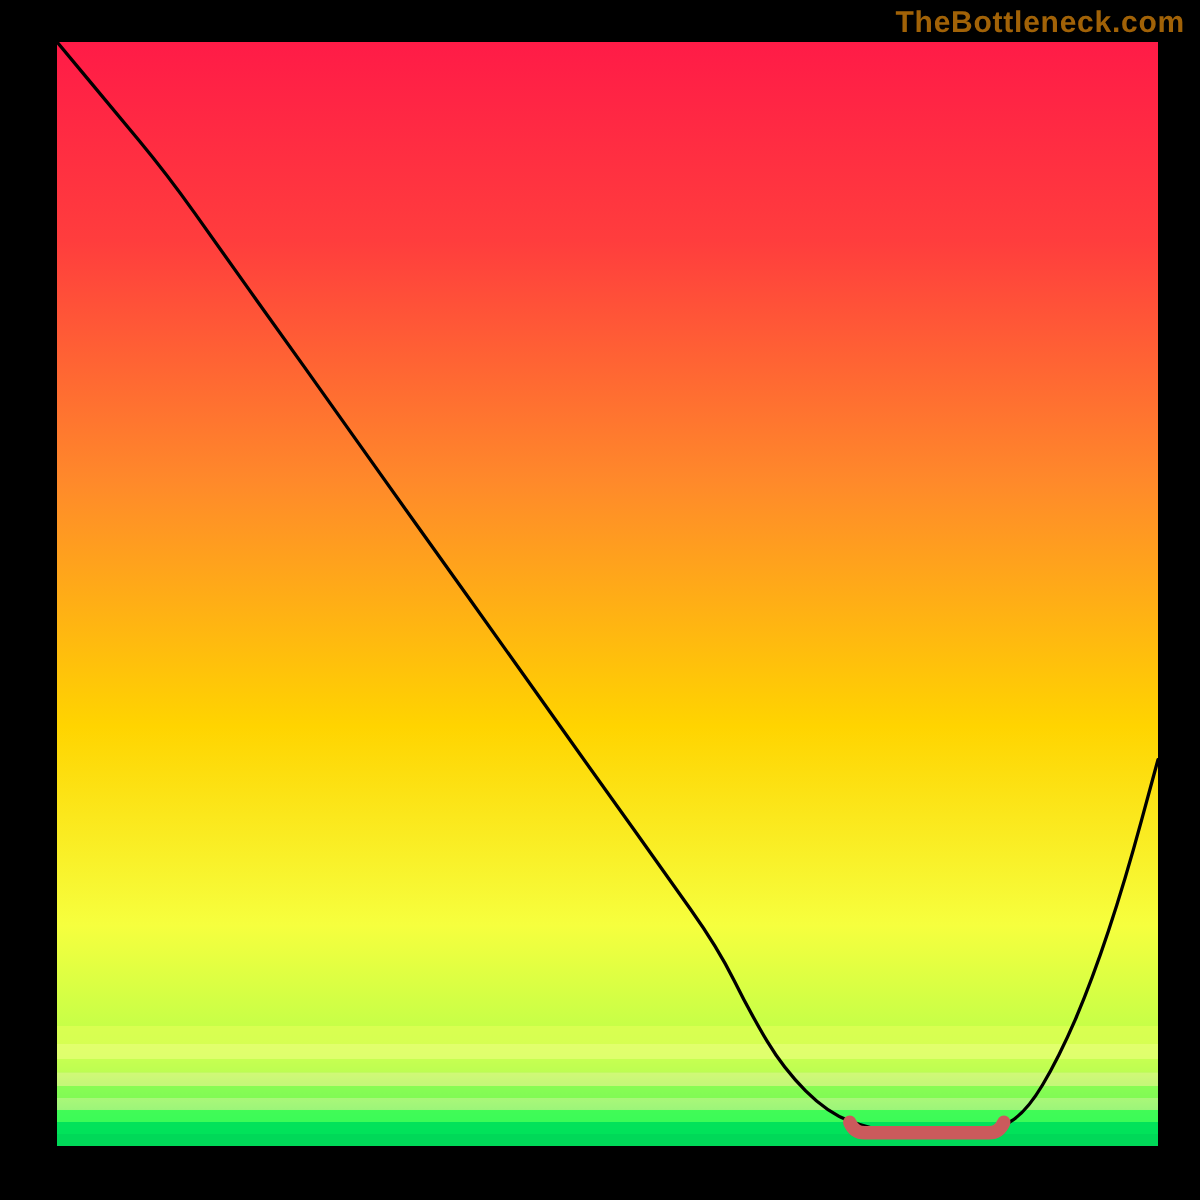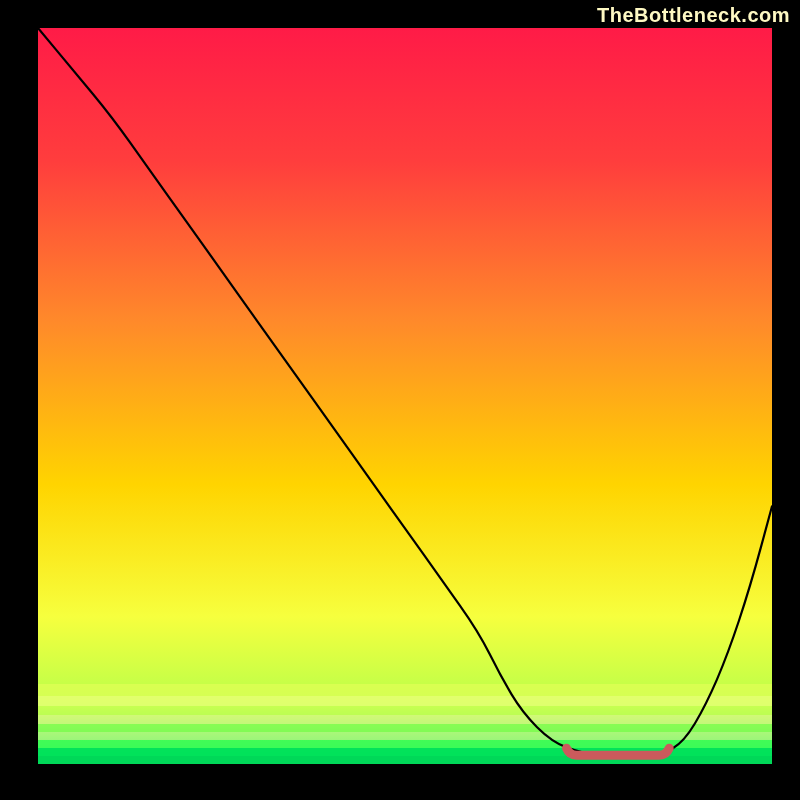--- a/index.html
+++ b/index.html
@@ -14,21 +14,21 @@
   .frame {
     position: relative;
     width: 800px;
     height: 800px;
     background: #000;
   }
   .watermark {
     position: absolute;
     top: 4px;
     right: 10px;
-    color: #fef9c3;
+    color: #a16207;
     font-size: 20px;
     font-weight: bold;
     letter-spacing: 0.5px;
     z-index: 20;
   }
   .plot-wrap {
     position: absolute;
     
     left: 38px;
     top: 28px;

